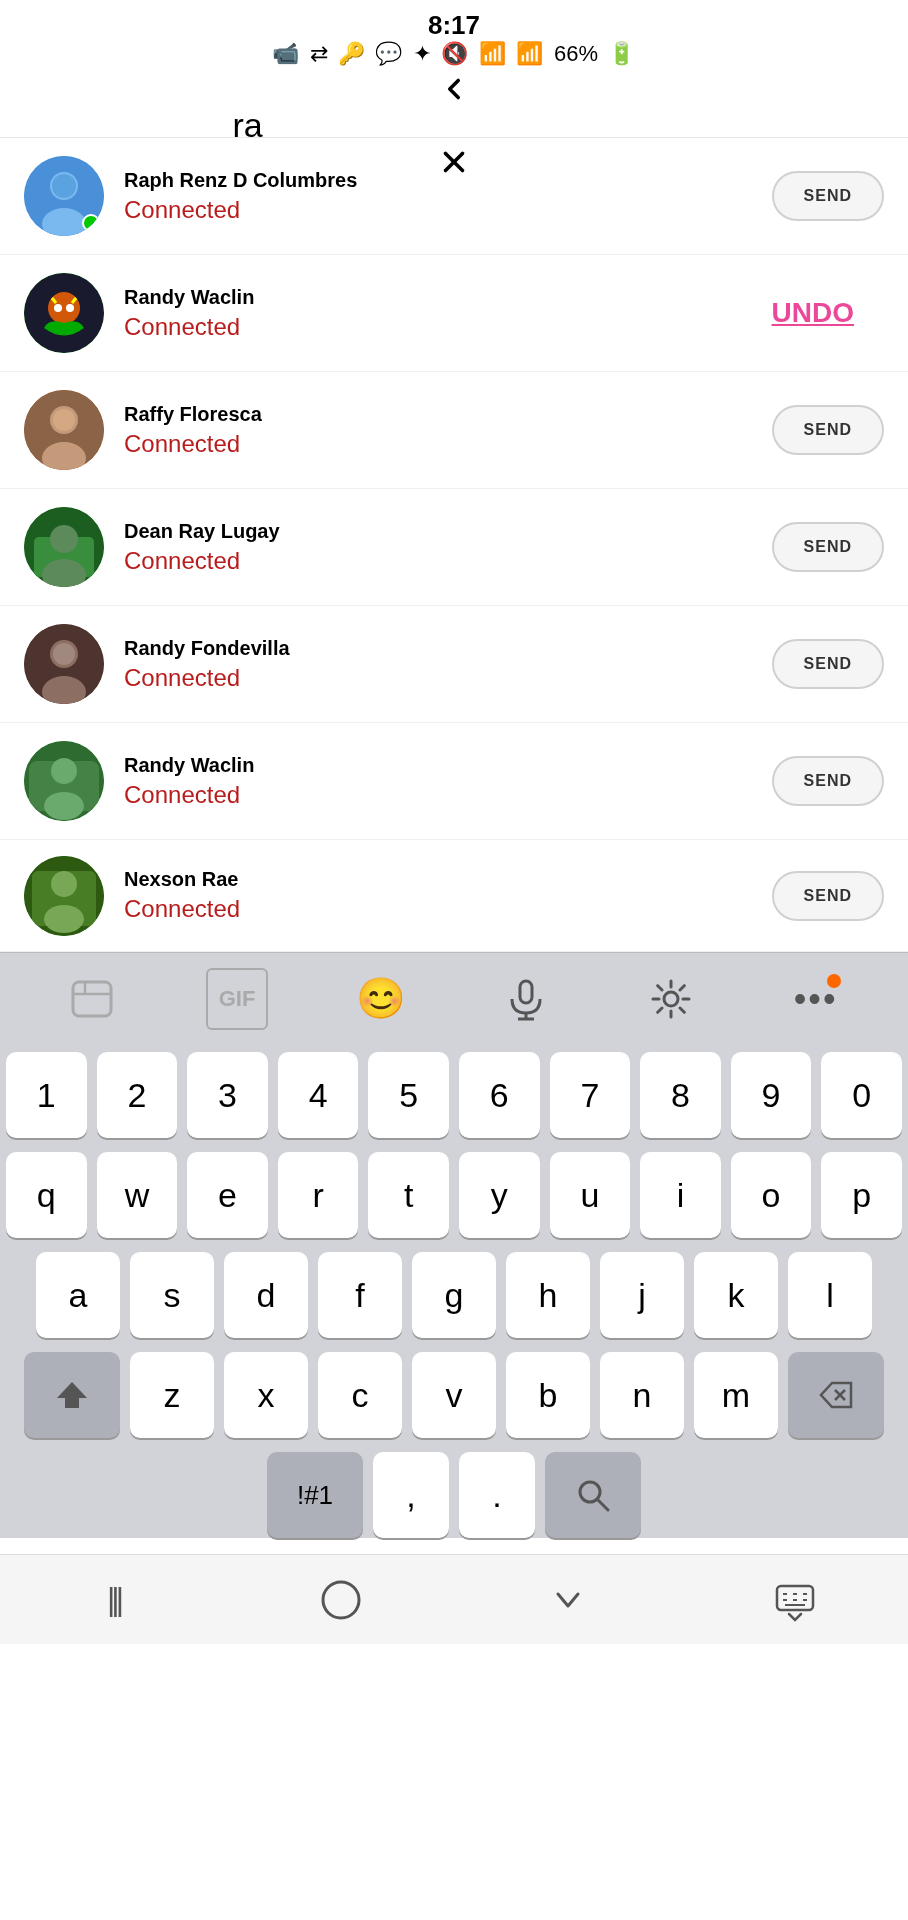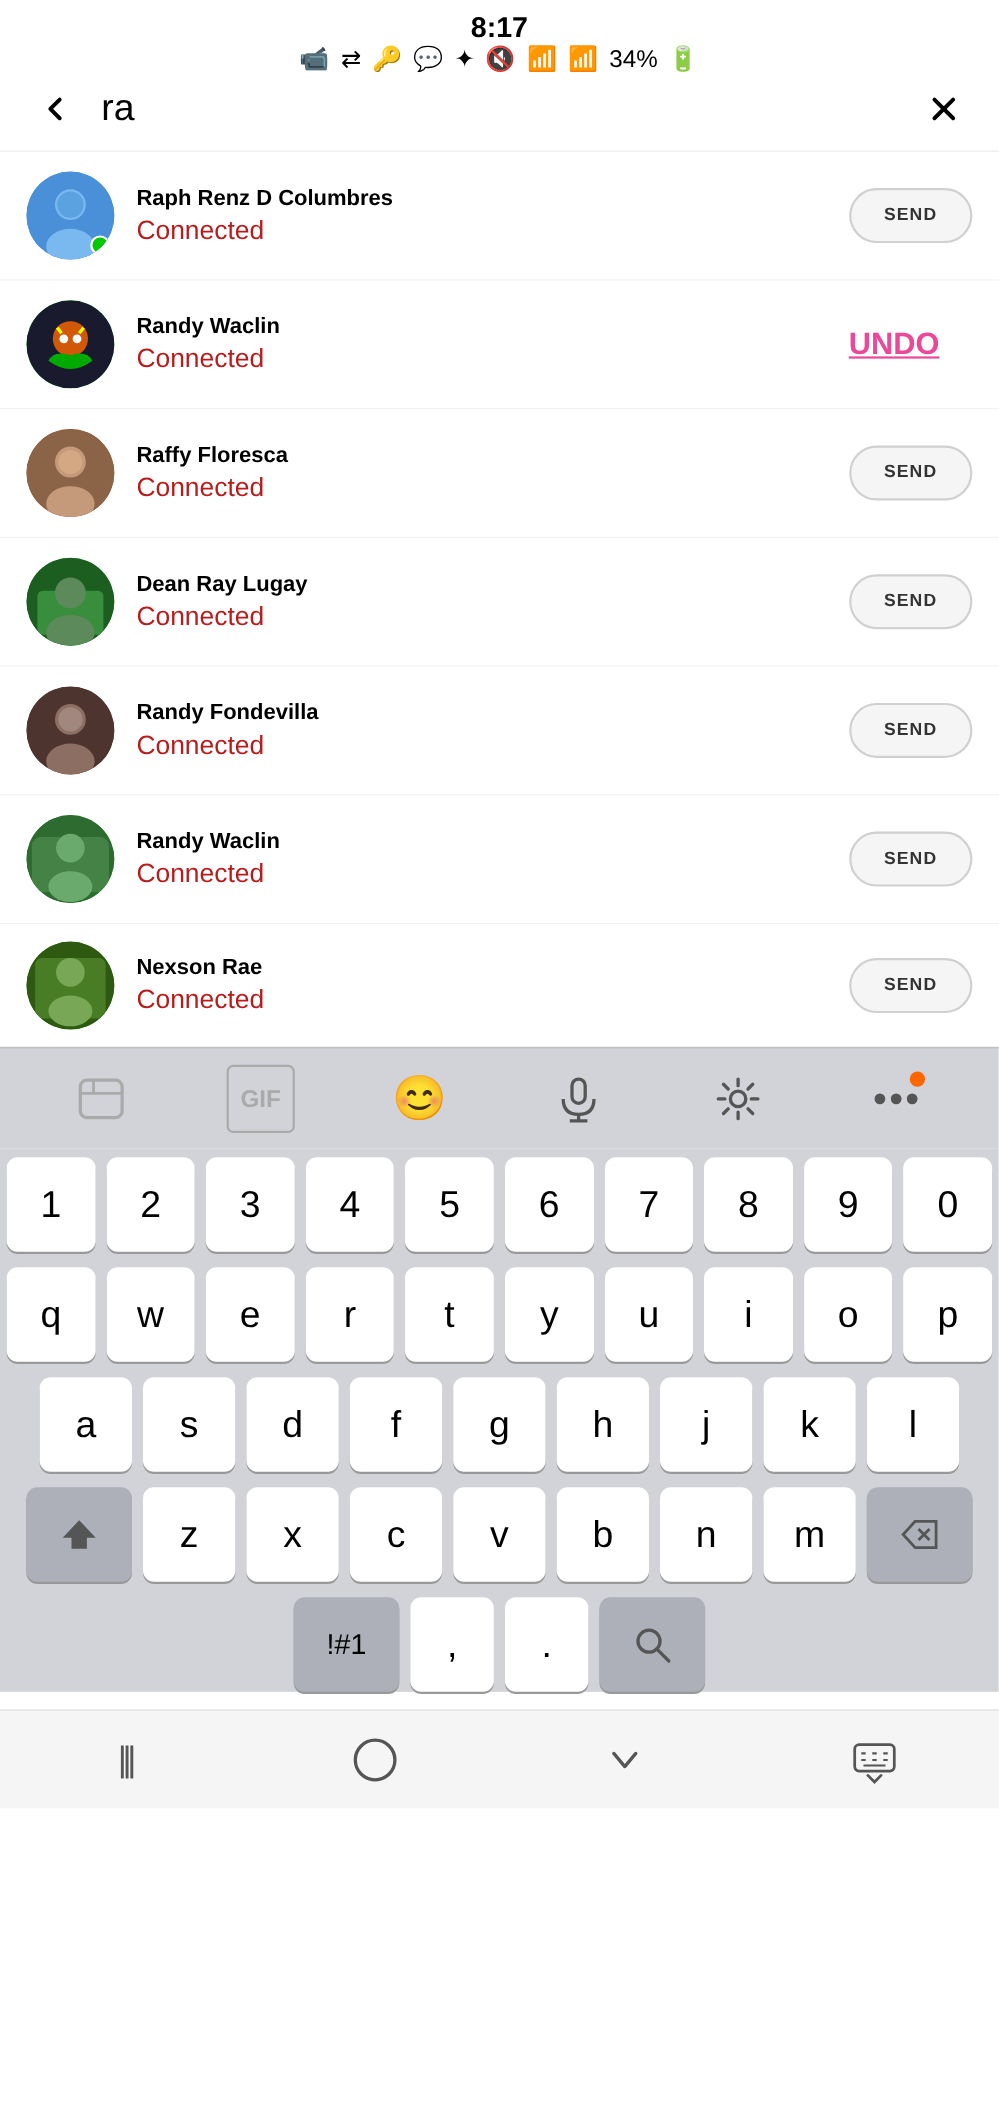--- a/index.html
+++ b/index.html
@@ -37,20 +37,21 @@
     .status-icons span { font-size: 22px; }
 
     
     .search-bar {
       display: flex;
       align-items: center;
       padding: 12px 24px;
       background: #ffffff;
       border-bottom: 1px solid #e8e8e8;
       height: 78px;
+      flex-direction: column;
     }
     .back-btn {
       width: 52px;
       height: 52px;
       display: flex;
       align-items: center;
       justify-content: center;
       cursor: pointer;
       font-size: 30px;
       color: #000;
@@ -277,21 +278,21 @@
   <span class="status-time">8:17</span>
   <div class="status-icons">
     <span>📹</span>
     <span>⇄</span>
     <span>🔑</span>
     <span>💬</span>
     <span>✦</span>
     <span>🔇</span>
     <span>📶</span>
     <span>📶</span>
-    <span>34%</span>
+    <span>66%</span>
     <span>🔋</span>
   </div>
 </div>
 
 <div class="search-bar">
   <div class="back-btn">
     <svg width="34" height="34" viewBox="0 0 24 24" fill="none" stroke="#000" stroke-width="2.5" stroke-linecap="round" stroke-linejoin="round">
       <polyline points="15 18 9 12 15 6"></polyline>
     </svg>
   </div>

